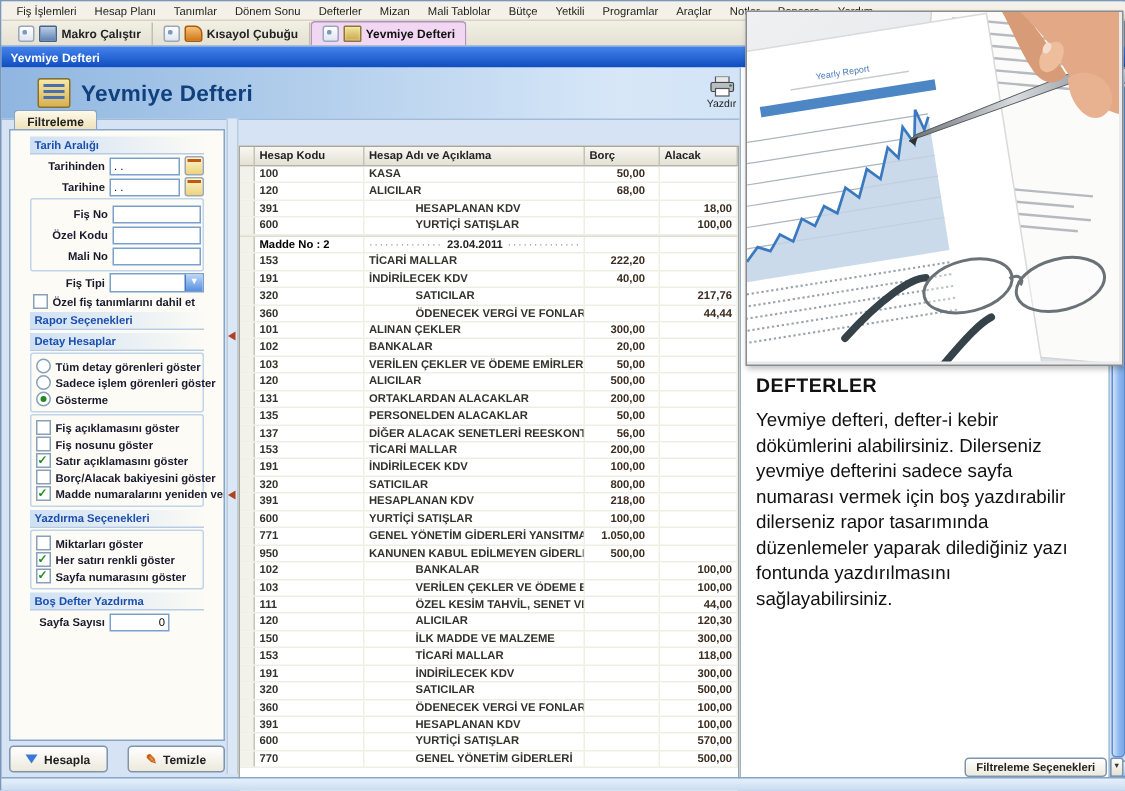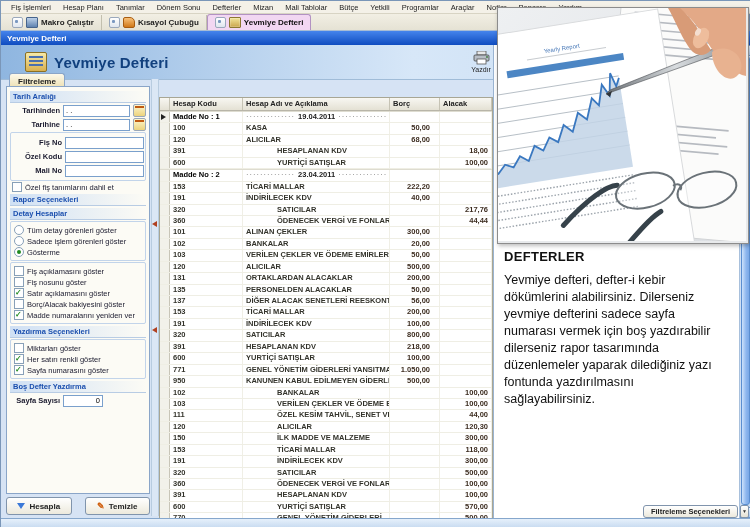--- a/index.html
+++ b/index.html
@@ -28,37 +28,37 @@
   .headerband{position:absolute;left:0;top:44px;width:750px;height:34px;background:linear-gradient(90deg,#8fb6e0,#d7e7f8 55%,#c3d9f0);border-bottom:1px solid #a0bcd8;}
   .ptitle{position:absolute;left:24px;top:7px;display:flex;align-items:center;gap:7px;}
   .ptitle .txt{font-size:15px;font-weight:700;color:#11407e;letter-spacing:.2px;}
   .bigicon{width:20px;height:18px;background:linear-gradient(#f6e9a8,#d8b050);border:1px solid #8c7024;border-radius:2px;position:relative;}
   .bigicon::after{content:"";position:absolute;left:3px;top:3px;right:3px;height:2px;background:#4a6fae;box-shadow:0 4px 0 #4a6fae,0 8px 0 #4a6fae;}
   .printbtn{position:absolute;left:455px;top:2px;width:50px;height:30px;display:flex;flex-direction:column;align-items:center;justify-content:center;gap:1px;border-radius:3px;}
   .printbtn .plabel{font-size:7px;color:#222;}
 
   
   .sidetab{position:absolute;left:8px;top:72px;width:54px;height:14px;background:linear-gradient(#fdf9ea,#ecdfb2);border:1px solid #8aa5c8;border-bottom:none;border-radius:3px 3px 0 0;font-size:8px;font-weight:700;color:#222;display:flex;align-items:center;justify-content:center;}
-  .sidepanel{position:absolute;left:5px;top:85px;width:144px;height:408px;background:#fcfbf5;border:1px solid #8aa5c8;box-sizing:border-box;padding:2px 3px;overflow:hidden;}
+  .sidepanel{position:absolute;left:5px;top:85px;width:144px;height:408px;background:#fcfbf5;border:1px solid #8aa5c8;box-sizing:border-box;padding:2px 13px;overflow:hidden;}
   .band{font-size:7.5px;font-weight:700;color:#1b4fae;background:linear-gradient(90deg,#cfe0f4,#fcfbf5);padding:1px 3px;margin:2px 0 1px 0;border-bottom:1px solid #b8cce4;}
   .sbox{border:1px solid #c2d4ea;border-radius:2px;padding:2px 1px;margin:1px 0;}
   .frow{display:flex;align-items:center;gap:3px;height:13px;margin:1px 0;}
   .flabel{width:50px;text-align:right;font-size:7.5px;font-weight:700;color:#1a1a2e;white-space:nowrap;}
   .inp{flex:1;height:10px;border:1px solid #7aa0cc;background:#fff;font-size:7.5px;padding:0 2px;box-sizing:content-box;min-width:0;font-family:"Liberation Sans",sans-serif;}
   .inp.num{text-align:right;flex:none;width:34px;}
   .calbtn{width:11px;height:11px;border:1px solid #9aa8b8;border-radius:2px;background:linear-gradient(#fdf6cf,#ecd37c);position:relative;}
   .calbtn::before{content:"";position:absolute;left:1px;right:1px;top:1px;height:2px;background:#c05a10;}
   .selbox{flex:1;height:11px;border:1px solid #7aa0cc;background:#fff;position:relative;}
   .selarrow{position:absolute;right:0;top:0;width:11px;height:11px;background:linear-gradient(#bcd6f8,#5890e0);color:#fff;font-size:6px;line-height:11px;text-align:center;border-left:1px solid #4878c0;}
   .cb{display:flex;align-items:center;gap:3px;height:10px;margin:1px 0 1px 2px;}
   .cbx{width:8px;height:8px;border:1px solid #88a0b8;background:#fff;position:relative;flex:none;}
   .cbx.checked::after{content:"✓";position:absolute;left:0px;top:-1px;font-size:8px;font-weight:700;color:#1f8a1f;}
   .rd{width:8px;height:8px;border:1px solid #88a0b8;border-radius:50%;background:#fff;position:relative;flex:none;}
   .rd.checked::after{content:"";position:absolute;left:2px;top:2px;width:4px;height:4px;border-radius:50%;background:#1f8a1f;}
-  .cblab{font-size:7.5px;font-weight:400;color:#1a1a2e;white-space:nowrap;text-align:center;}
+  .cblab{font-size:7.5px;font-weight:700;color:#1a1a2e;white-space:nowrap;text-align:center;}
   .sidebtns{position:absolute;left:5px;top:496px;width:144px;height:18px;display:flex;gap:13px;}
   .xpbtn{flex:1;background:linear-gradient(#ffffff,#ece9dc);border:1px solid #8094ac;border-radius:3px;font-weight:700;font-size:8px;color:#222;display:flex;align-items:center;justify-content:center;gap:4px;font-family:"Liberation Sans",sans-serif;}
   .funnel{width:0;height:0;border-left:4px solid transparent;border-right:4px solid transparent;border-top:6px solid #3a78d8;display:inline-block;}
   .eraser{color:#d06010;font-size:9px;line-height:8px;}
 
   
   .splitter{position:absolute;left:150px;top:78px;width:8px;height:437px;background:#dbe7f5;border-left:1px solid #b8cce0;border-right:1px solid #b8cce0;box-sizing:border-box;}
   .spmark{position:absolute;left:0px;width:0;height:0;border-top:3px solid transparent;border-bottom:3px solid transparent;border-right:5px solid #b04020;}
 
   
@@ -194,20 +194,27 @@
         </div>
         <div class="frow">
           <span class="flabel" data-name="field-label">Özel Kodu</span>
           <span class="inp" data-name="text-input"></span>
         </div>
         <div class="frow">
           <span class="flabel" data-name="field-label">Mali No</span>
           <span class="inp" data-name="text-input"></span>
         </div>
       </div>
+    <div class="frow">
+      <span class="flabel" data-name="field-label">Fiş Tipi</span>
+      <span class="selbox" data-name="type-select">
+        <span></span>
+        <span class="selarrow" data-name="chevron-down-icon">▼</span>
+      </span>
+    </div>
 
     <div class="cb" data-name="include-special-checkbox">
       <span class="cbx" data-name="checkbox-box"></span>
       <span class="cblab">Özel fiş tanımlarını dahil et</span>
     </div>
 
     <div class="band" data-name="report-options-header">Rapor Seçenekleri</div>
     <div class="band" data-name="detail-accounts-header">Detay Hesaplar</div>
 
     <div class="sbox">
@@ -293,29 +300,20 @@
   <div class="grid" data-name="journal-grid">
     <div class="ghead" data-name="grid-header">
       <div class="hc c-sel" data-name="selector-column-header"></div>
       <div class="hc c-code" data-name="column-header-code">Hesap Kodu</div>
       <div class="hc c-name" data-name="column-header-name">Hesap Adı ve Açıklama</div>
       <div class="hc c-debit" data-name="column-header-debit">Borç</div>
       <div class="hc c-credit" data-name="column-header-credit">Alacak</div>
     </div>
     <div class="gbody" data-name="grid-body">
 
-    <div class="trow group cur" data-name="table-row">
-          <div class="c-sel" data-name="row-selector">
-            <span class="rowmark" data-name="current-row-icon"></span>
-          </div>
-          <div class="c-code" data-name="cell-account-code">Madde No : 1</div>
-          <div class="c-name" data-name="cell-account-name">19.04.2011</div>
-          <div class="c-debit" data-name="cell-debit"></div>
-          <div class="c-credit" data-name="cell-credit"></div>
-        </div>
         <div class="trow" data-name="table-row">
           <div class="c-sel" data-name="row-selector"></div>
           <div class="c-code" data-name="cell-account-code">100</div>
           <div class="c-name" data-name="cell-account-name">KASA</div>
           <div class="c-debit" data-name="cell-debit">50,00</div>
           <div class="c-credit" data-name="cell-credit"></div>
         </div>
         <div class="trow" data-name="table-row">
           <div class="c-sel" data-name="row-selector"></div>
           <div class="c-code" data-name="cell-account-code">120</div>

